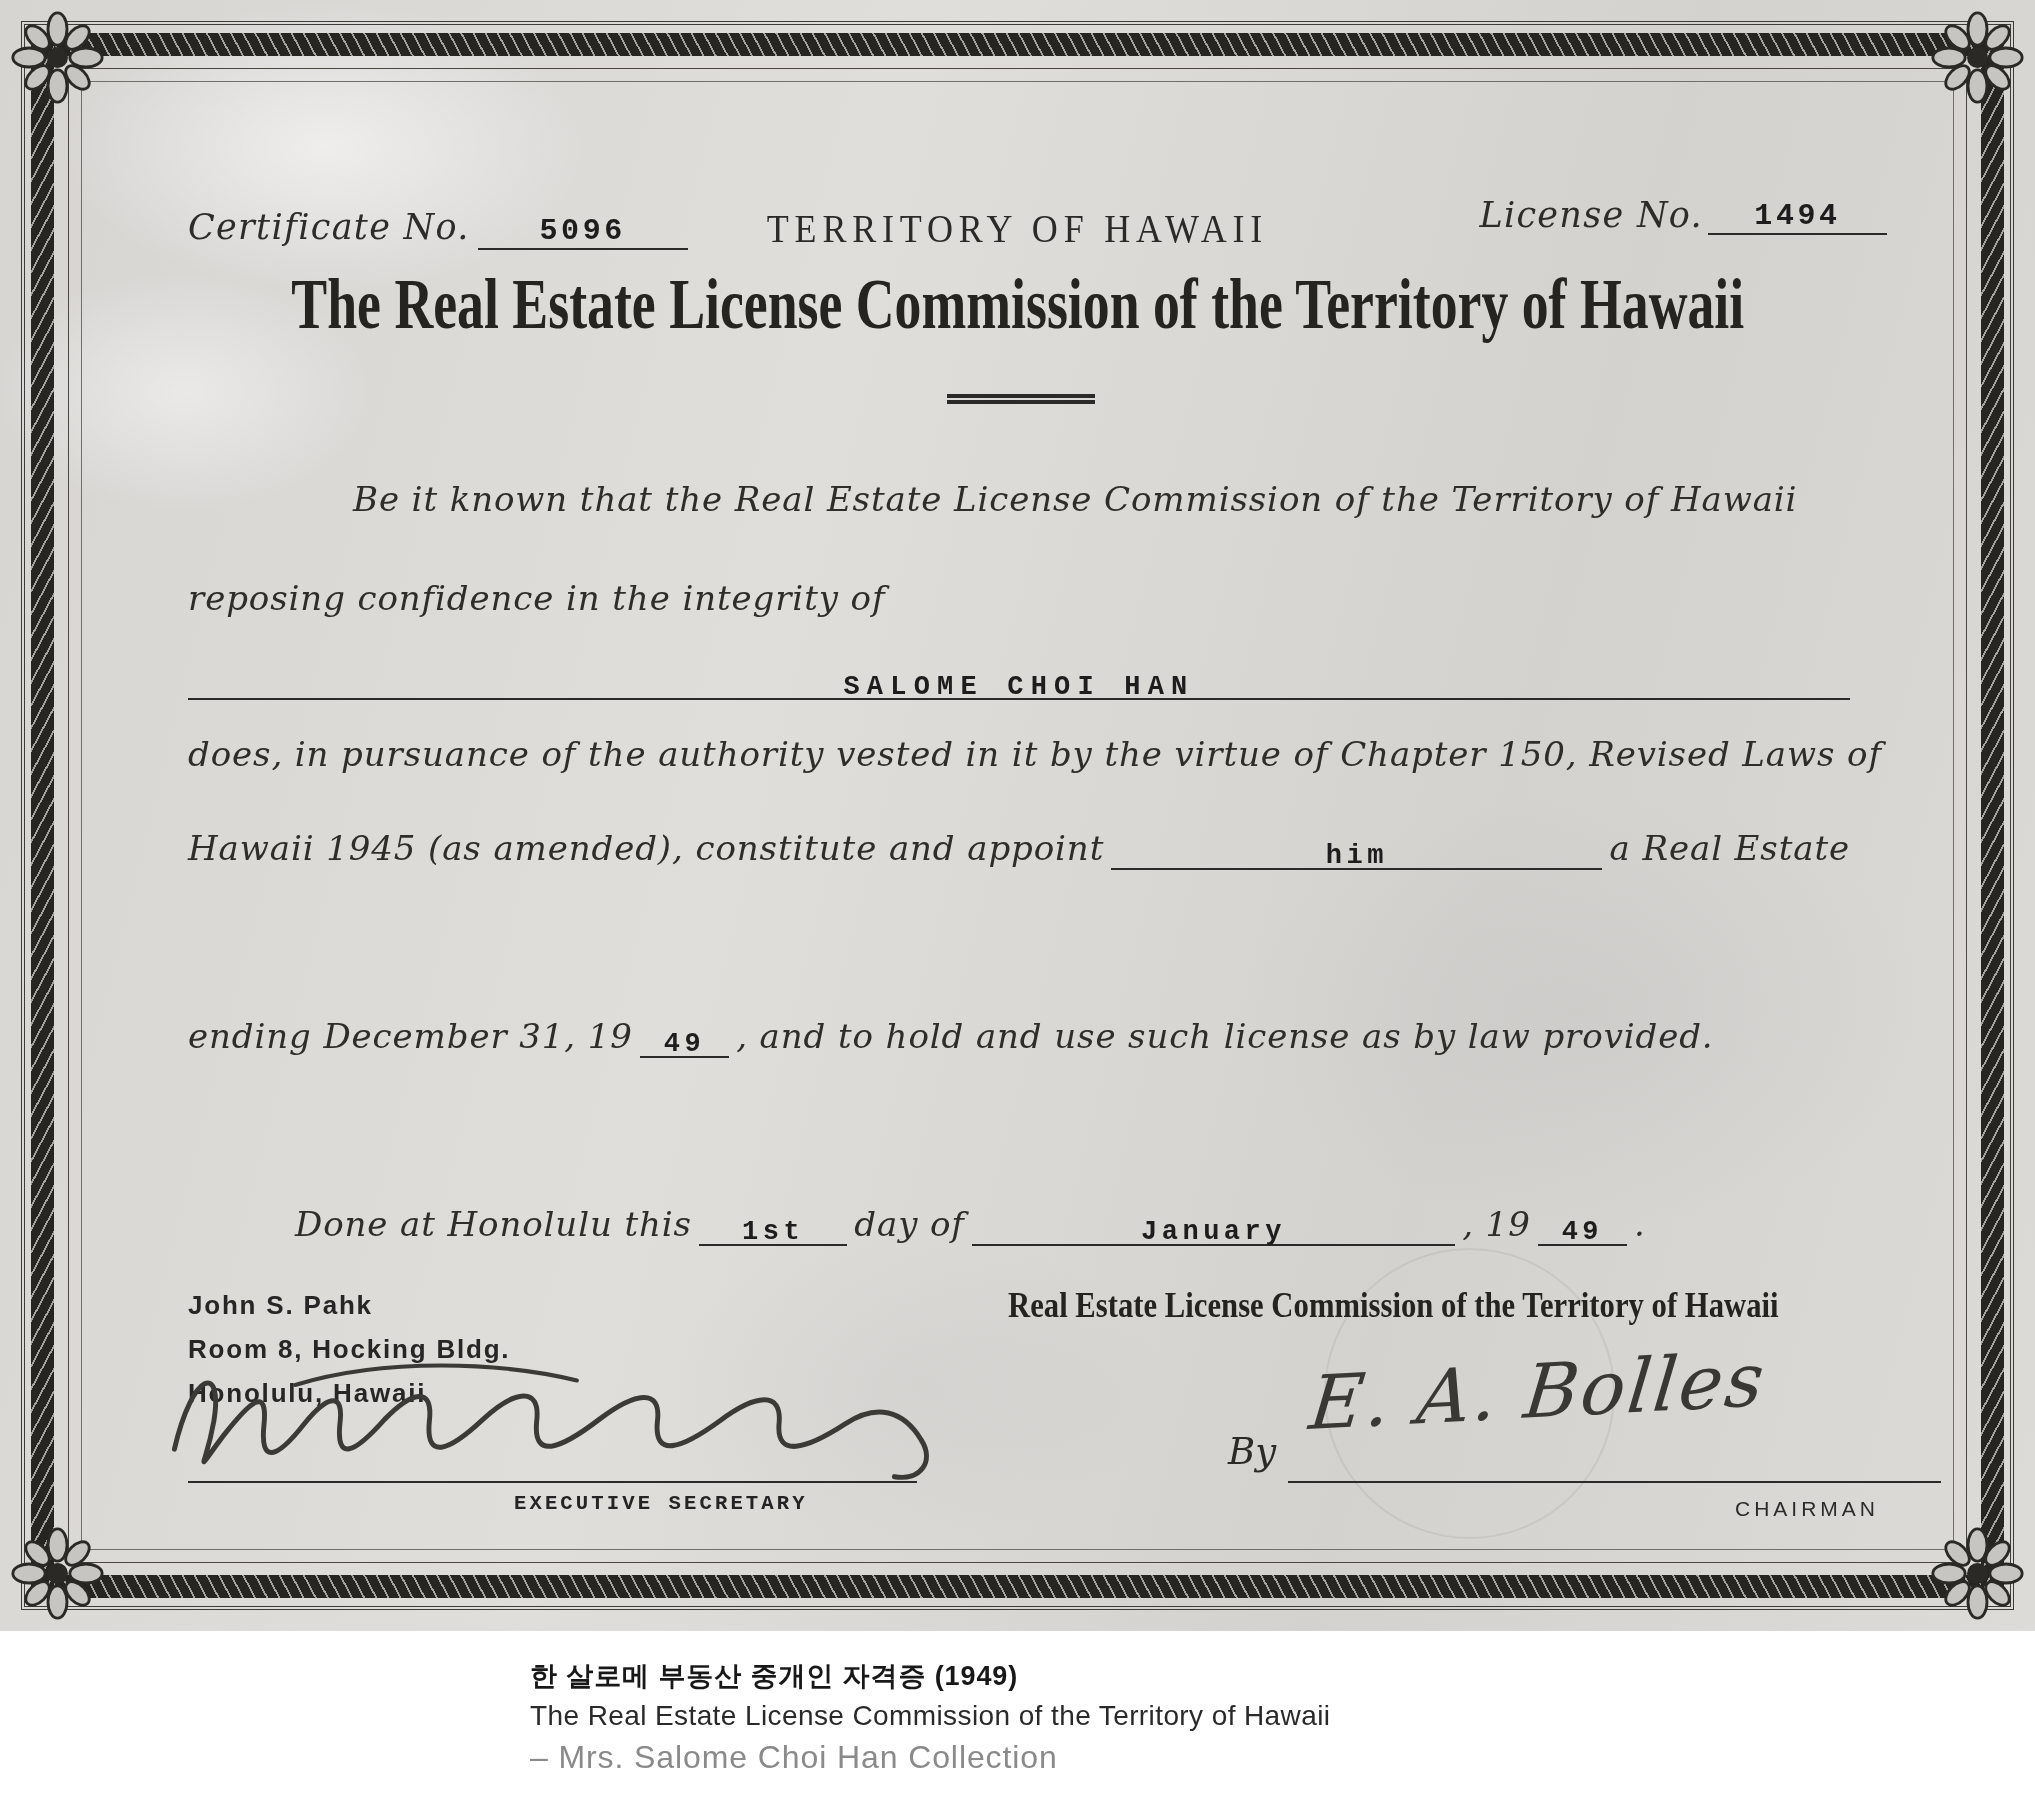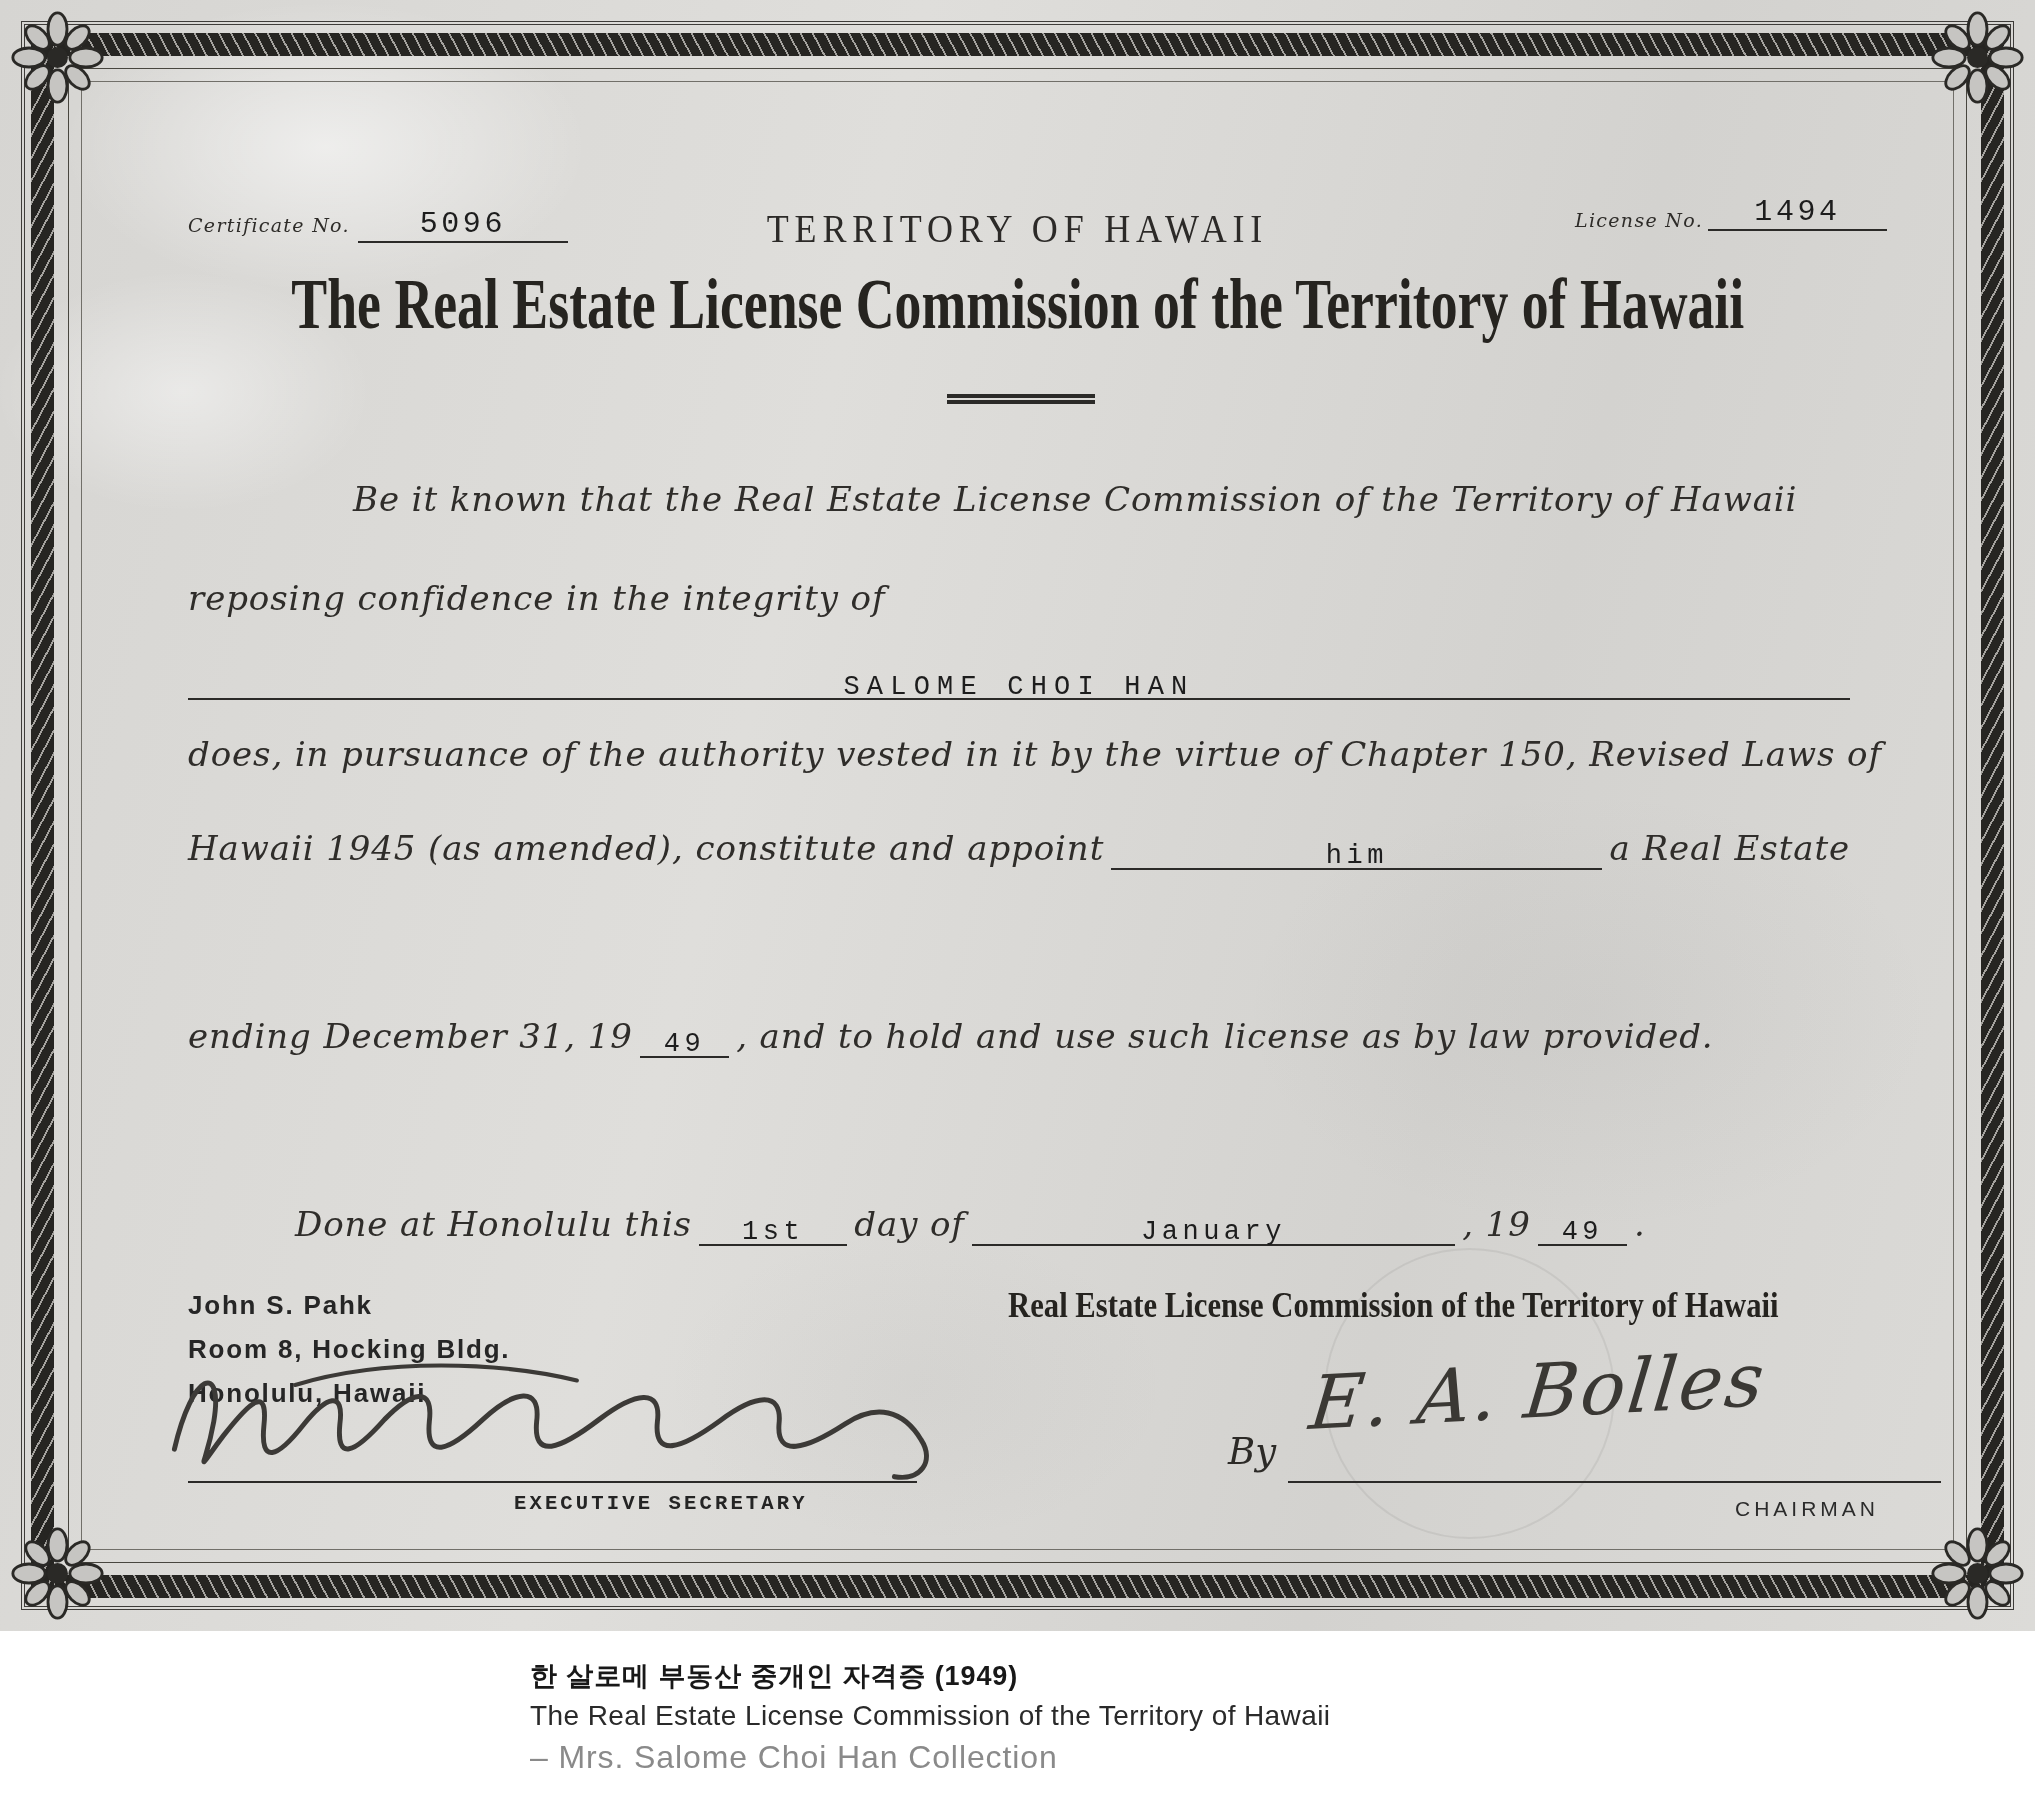--- a/index.html
+++ b/index.html
@@ -26,22 +26,22 @@
   .rope.v { top:33px; bottom:33px; width:23px;
     background:repeating-linear-gradient(118deg, #262522 0 4.5px, #a4a29e 4.5px 6.3px, #262522 6.3px 10.7px); }
   .rope.left { left:31px; } .rope.right { right:31px; }
   .frame-mid { position:absolute; inset:68px; border:1.8px solid #48463f; }
   .frame-inner { position:absolute; inset:81px; border:0.9px solid #716f69; }
   .corner { position:absolute; width:95px; height:95px; }
   .corner.tl { left:9.8px; top:9.8px; } .corner.tr { right:9.8px; top:9.8px; }
   .corner.bl { left:9.8px; bottom:9.8px; } .corner.br { right:9.8px; bottom:9.8px; }
 
   
-  .script-label { font-style:italic; font-size:19px; color:#2e2c29; letter-spacing:1.3px; white-space:nowrap; }
-  .typed { font-family:"Liberation Mono", monospace; font-weight:normal; color:#1d1d1d; font-style:normal; }
+  .script-label { font-style:italic; font-size:35px; color:#2e2c29; letter-spacing:1.3px; white-space:nowrap; }
+  .typed { font-family:"Liberation Mono", monospace; font-weight:bold; color:#1d1d1d; font-style:normal; }
   .cert-no { position:absolute; left:188px; top:207px; display:flex; align-items:baseline; gap:8px; }
   .license-no { position:absolute; right:148px; top:195px; display:flex; align-items:flex-end; gap:5px; }
   .fill-val { border-bottom:2.7px solid #2b2a28; min-width:210px; text-align:center;
               font-size:30px; padding:0 9px 0; letter-spacing:3.6px; }
   .license-no .fill-val { min-width:179px; }
   .territory { position:absolute; left:0; right:0; top:208px; text-align:center;
                font-family:"Liberation Serif", serif; font-size:36px; letter-spacing:5.8px;
                color:#2c2a28; transform:scaleY(1.12); }
   .title { position:absolute; left:0; right:0; top:267px; text-align:center; white-space:nowrap; }
   .title-inner { display:inline-block; font-family:"Liberation Serif", serif; font-weight:bold;

